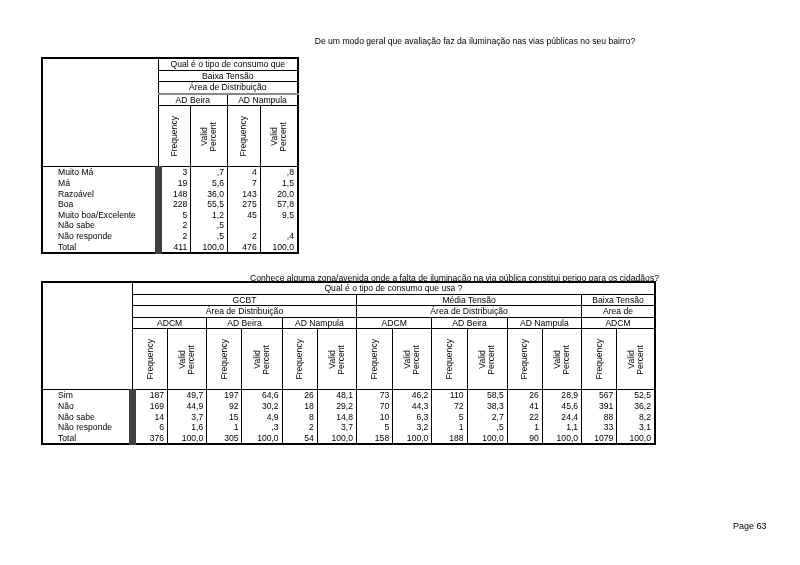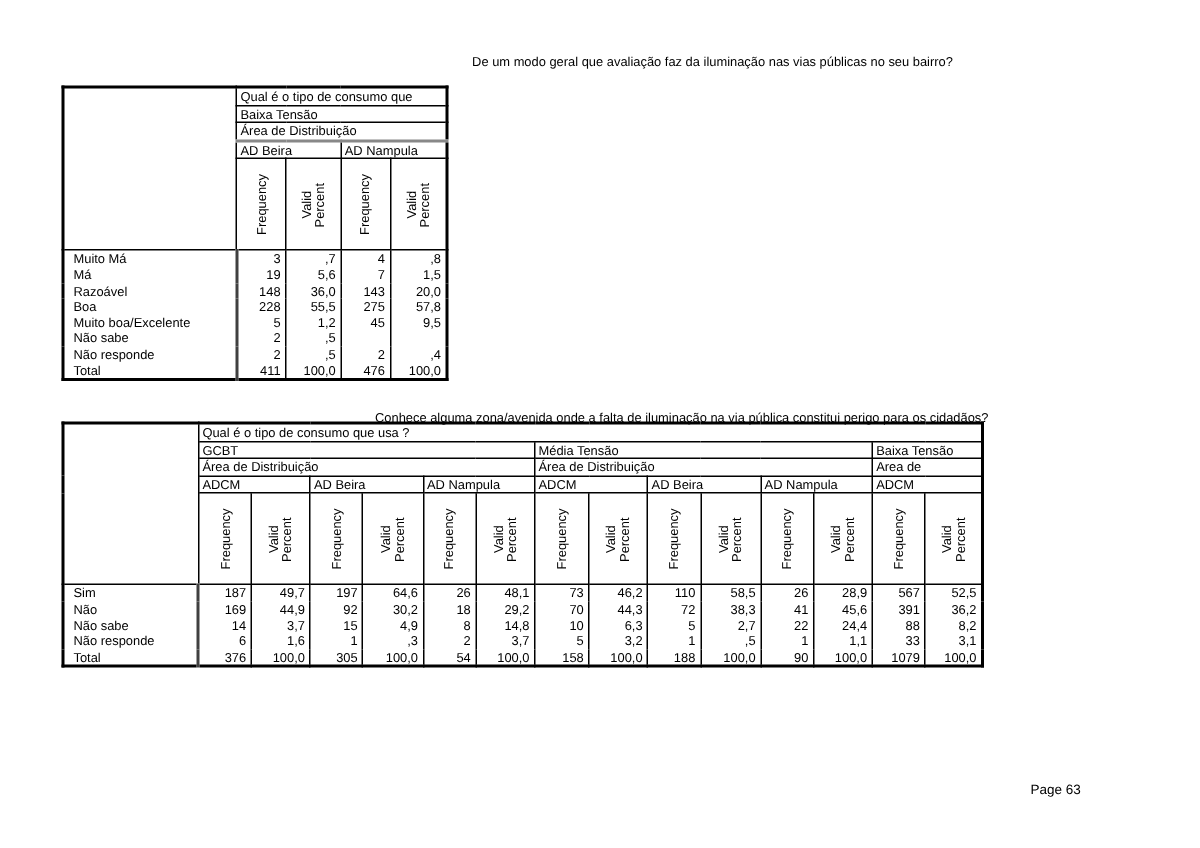--- a/index.html
+++ b/index.html
@@ -1,26 +1,26 @@
 <!DOCTYPE html>
 <html><head>
 <meta charset="utf-8">
 <style>
   html, body { margin:0; padding:0; background:#ffffff; }
   body { width:800px; height:565px; position:relative; overflow:hidden;
          font-family:"Liberation Sans", sans-serif; color:#000; }
   .title { position:absolute; font-weight:normal; font-size:8.6px; text-align:center; white-space:nowrap; }
   table.spss { position:absolute; border-collapse:collapse; font-size:8.6px; border:2px solid #000; }
   table.spss td { padding:0 2px; height:10.6px; line-height:10.6px; white-space:nowrap; overflow:hidden; }
-  table.spss td.hd { text-align:left; border:1px solid #000; }
+  table.spss td.hd { text-align:center; border:1px solid #000; }
   table.spss td.corner { border-right:1px solid #000; border-bottom:1.5px solid #000; }
   table.spss td.rot { border:1px solid #000; border-bottom:1.5px solid #000; height:60px; padding:0; vertical-align:middle; }
   .rotwrap { display:flex; align-items:center; justify-content:center; height:100%; }
   .rot-text { writing-mode:vertical-rl; transform:rotate(180deg); text-align:center; line-height:9px; white-space:pre-line; }
-  table.spss td.lbl { padding-left:6px; text-align:left; border-right:2px solid #404040; }
+  table.spss td.lbl { padding-left:15px; text-align:left; border-right:7px solid #404040; }
   table.spss td.num { text-align:right; padding-right:3px; border-right:1px solid #000; }
   .page-number { position:absolute; font-size:9px; }
 </style>
 </head>
 <body>
 
 <div class="title" style="left:0; width:800px; top:36px; padding-left:150px; box-sizing:border-box; text-align:center;">De um modo geral que avaliação faz da iluminação nas vias públicas no seu bairro?</div>
 
 <table class="spss" style="left:41px; top:57px; width:258px;">
   <colgroup>
@@ -336,13 +336,13 @@
         <td class="num">188</td>
         <td class="num">100,0</td>
         <td class="num">90</td>
         <td class="num">100,0</td>
         <td class="num">1079</td>
         <td class="num">100,0</td>
       </tr>
     </tbody>
 </table>
 
-<div class="page-number" style="left:687px; top:521px;">Page 63</div>
+<div class="page-number" style="left:733px; top:521px;">Page 63</div>
 
 </body></html>

